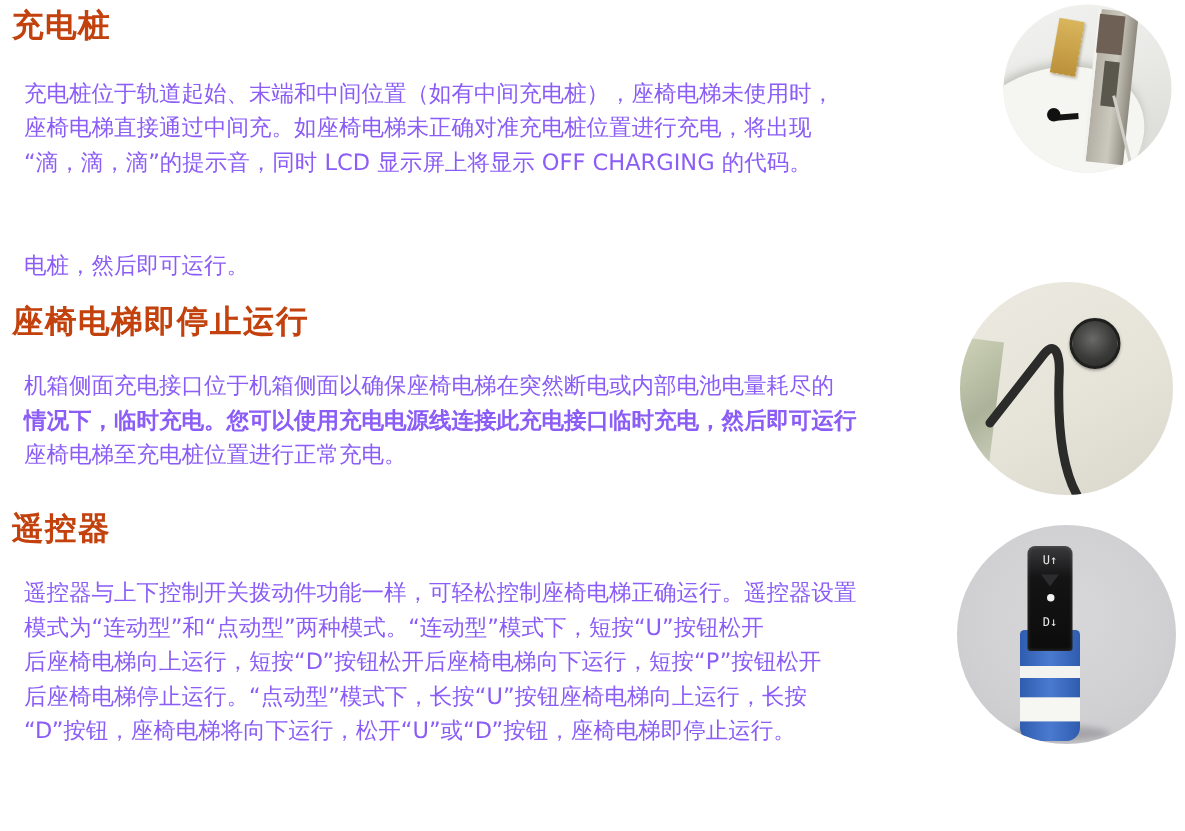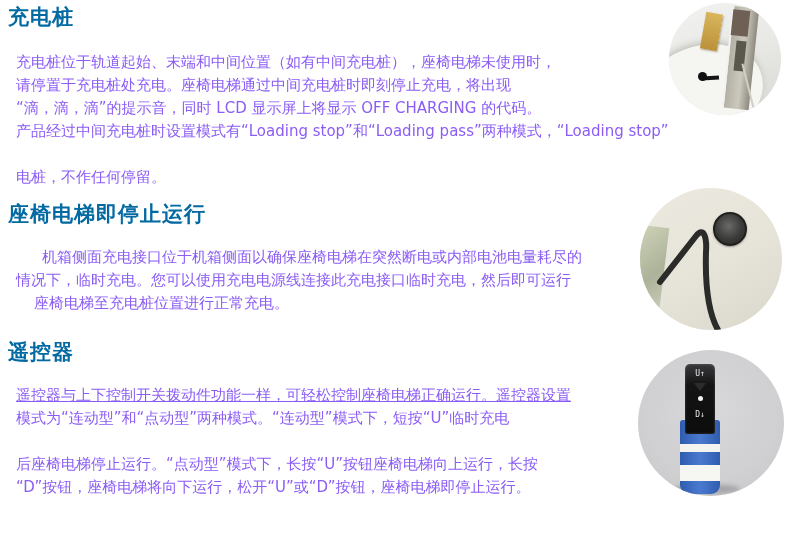--- a/index.html
+++ b/index.html
@@ -1,21 +1,21 @@
 <!DOCTYPE html>
 <html><head>
 <meta charset="utf-8">
 <style>
   html,body{margin:0;padding:0;background:#ffffff;}
   .page{
     position:relative;width:790px;height:554px;background:#ffffff;overflow:hidden;
     font-family:"DejaVu Sans","Liberation Sans",sans-serif;
   }
   .heading{
-    position:absolute;left:8px;margin:0;color:#0369a1;font-weight:bold;
+    position:absolute;left:8px;margin:0;color:#c2410c;font-weight:bold;
     font-size:21px;line-height:26px;letter-spacing:1px;white-space:nowrap;
   }
   .txtline{
     position:absolute;left:16px;color:#8b5cf6;font-size:15px;line-height:23px;
     white-space:nowrap;letter-spacing:0;
   }
   
   .photo{position:absolute;border-radius:50%;overflow:hidden;}
   
   .photo1{left:669px;top:3px;width:112px;height:112px;
@@ -66,52 +66,52 @@
   .r-tri{position:absolute;left:9px;top:19px;width:0;height:0;border-left:6px solid transparent;
     border-right:6px solid transparent;border-top:8px solid #2c2c2e;}
 </style>
 </head>
 <body>
 
 <div class="page">
 
   <h2 class="heading" style="top:4px;">充电桩</h2>
   <div class="txtline" style="top:51px;">充电桩位于轨道起始、末端和中间位置（如有中间充电桩），座椅电梯未使用时，</div>
-  <div class="txtline" style="top:74px;">请停置于充电桩处充电。座椅电梯通过中间充电桩时即刻停止充电，将出现</div>
+  <div class="txtline" style="top:74px;">座椅电梯直接通过中间充。如座椅电梯未正确对准充电桩位置进行充电，将出现</div>
   <div class="txtline" style="top:97px;">“滴，滴，滴”的提示音，同时 LCD 显示屏上将显示 OFF CHARGING 的代码。</div>
-  <div class="txtline" style="top:120px;">产品经过中间充电桩时设置模式有“Loading stop”和“Loading pass”两种模式，“Loading stop”</div>
-  <div class="txtline" style="top:166px;">电桩，不作任何停留。</div>
+  <div class="txtline" style="top:166px;">电桩，然后即可运行。</div>
 
   <div class="photo photo1">
     <div class="p1-arm"></div>
     <div class="p1-rail"></div>
     <div class="p1-rail-top"></div>
     <div class="p1-slot"></div>
     <div class="p1-gold"></div>
     <div class="p1-wire"></div>
     <div class="p1-knob-bar"></div>
     <div class="p1-knob-ball"></div>
   </div>
 
   <h2 class="heading" style="top:201px;">座椅电梯即停止运行</h2>
-  <div class="txtline" style="top:246px;margin-left:26px;">机箱侧面充电接口位于机箱侧面以确保座椅电梯在突然断电或内部电池电量耗尽的</div>
-  <div class="txtline" style="top:269px;">情况下，临时充电。您可以使用充电电源线连接此充电接口临时充电，然后即可运行</div>
-  <div class="txtline" style="top:292px;margin-left:18px;">座椅电梯至充电桩位置进行正常充电。</div>
+  <div class="txtline" style="top:246px;">机箱侧面充电接口位于机箱侧面以确保座椅电梯在突然断电或内部电池电量耗尽的</div>
+  <div class="txtline" style="top:269px;font-weight:bold;">情况下，临时充电。您可以使用充电电源线连接此充电接口临时充电，然后即可运行</div>
+  <div class="txtline" style="top:292px;">座椅电梯至充电桩位置进行正常充电。</div>
 
   <div class="photo photo2">
     <div class="p2-glass"></div>
     <svg class="p2-cable" width="142" height="142" viewBox="0 0 142 142">
       <path d="M20 94 L56 48 C64 38 67 50 66 64 C65 98 69 126 78 142" fill="none" stroke="#2b2b29" stroke-width="6" stroke-linecap="round"></path>
     </svg>
     <div class="p2-port"></div>
   </div>
 
   <h2 class="heading" style="top:339px;">遥控器</h2>
-  <div class="txtline" style="top:384px;text-decoration:underline;">遥控器与上下控制开关拨动件功能一样，可轻松控制座椅电梯正确运行。遥控器设置</div>
-  <div class="txtline" style="top:407px;">模式为“连动型”和“点动型”两种模式。“连动型”模式下，短按“U”临时充电</div>
+  <div class="txtline" style="top:384px;">遥控器与上下控制开关拨动件功能一样，可轻松控制座椅电梯正确运行。遥控器设置</div>
+  <div class="txtline" style="top:407px;">模式为“连动型”和“点动型”两种模式。“连动型”模式下，短按“U”按钮松开</div>
+  <div class="txtline" style="top:430px;">后座椅电梯向上运行，短按“D”按钮松开后座椅电梯向下运行，短按“P”按钮松开</div>
   <div class="txtline" style="top:453px;">后座椅电梯停止运行。“点动型”模式下，长按“U”按钮座椅电梯向上运行，长按</div>
   <div class="txtline" style="top:476px;">“D”按钮，座椅电梯将向下运行，松开“U”或“D”按钮，座椅电梯即停止运行。</div>
 
   <div class="photo photo3">
     <div class="p3-shadow"></div>
     <div class="remote">
       <div class="r-cradle">
         <div class="r-band r-blue-top"></div>
         <div class="r-band r-white-a"></div>
         <div class="r-band r-blue-mid"></div>

